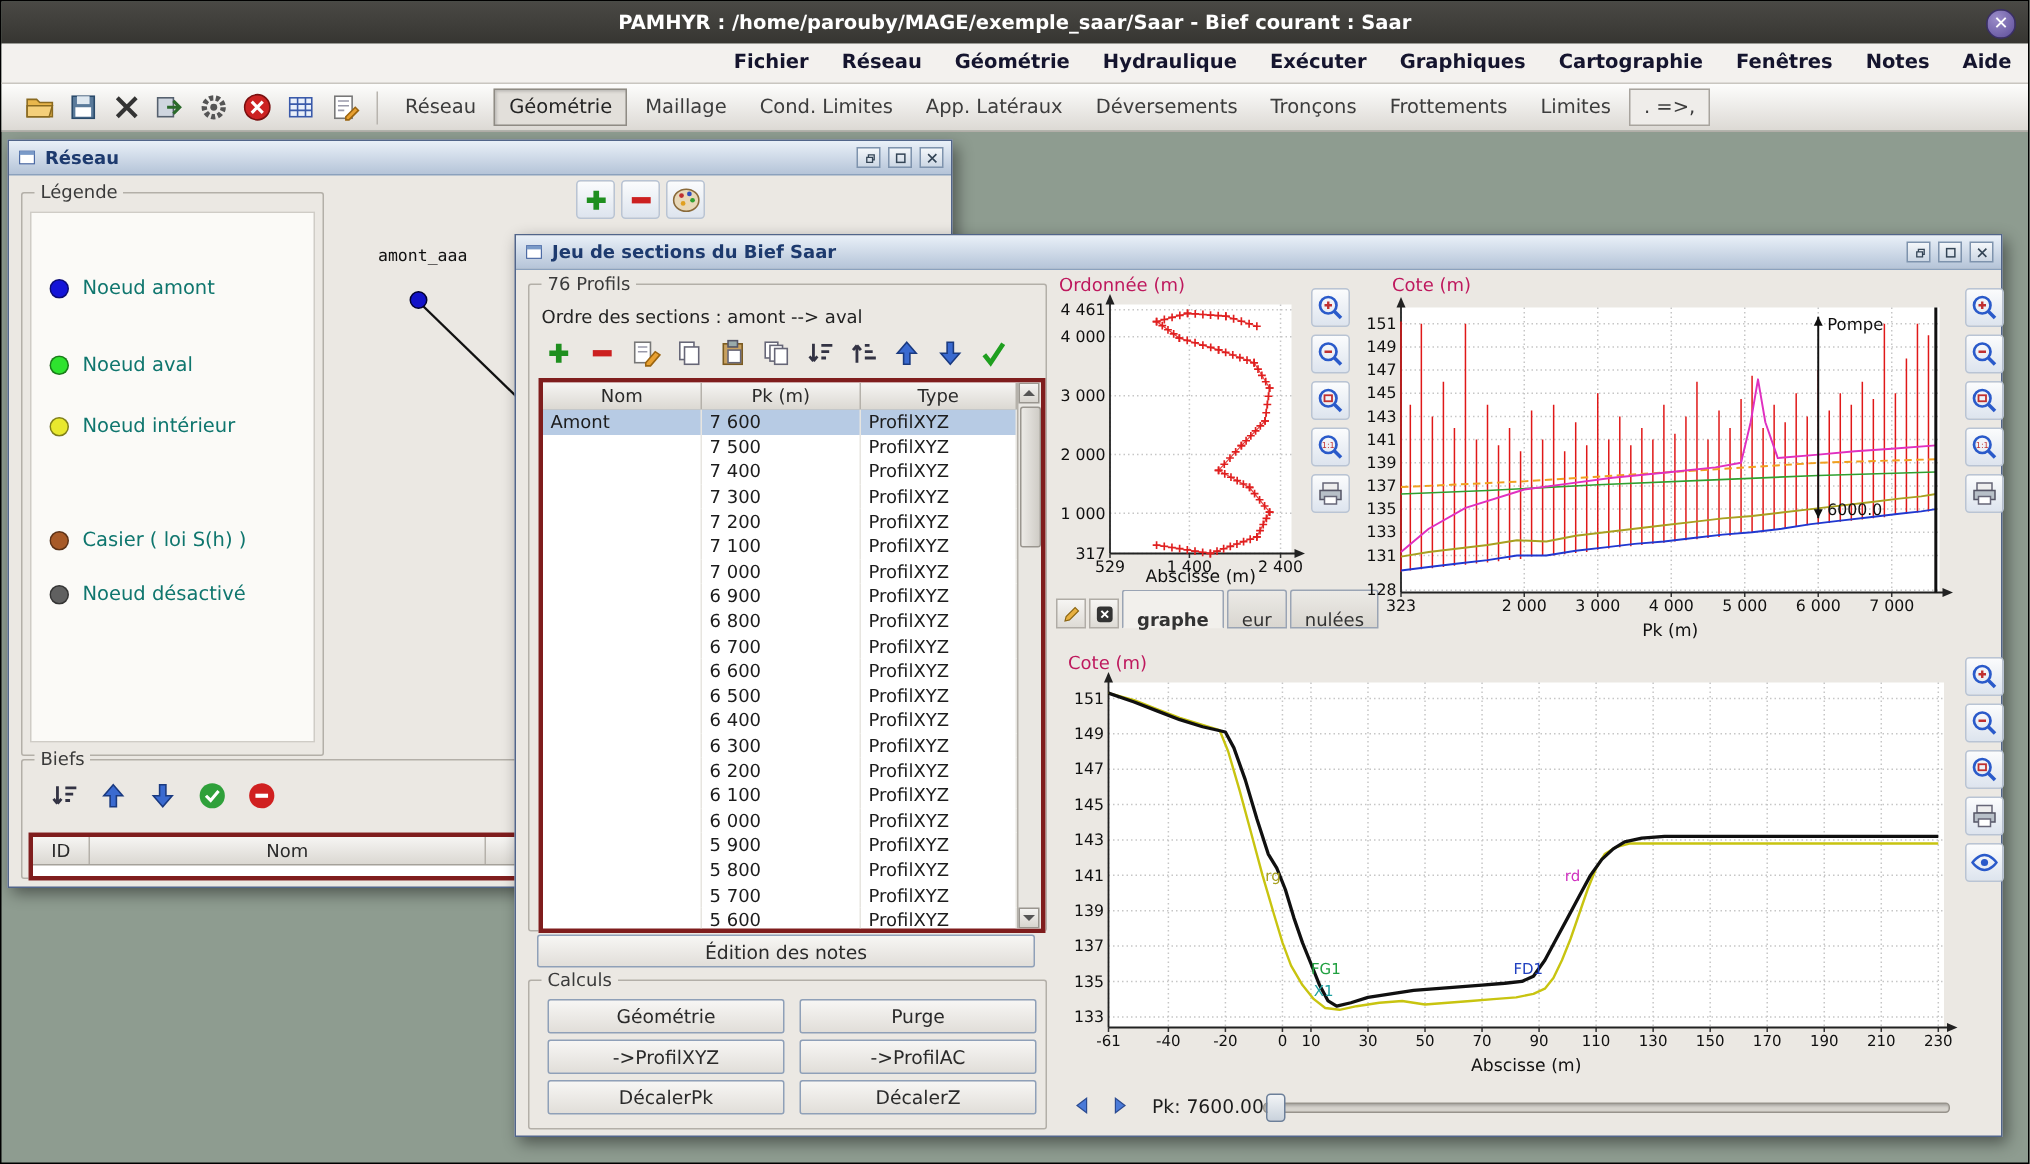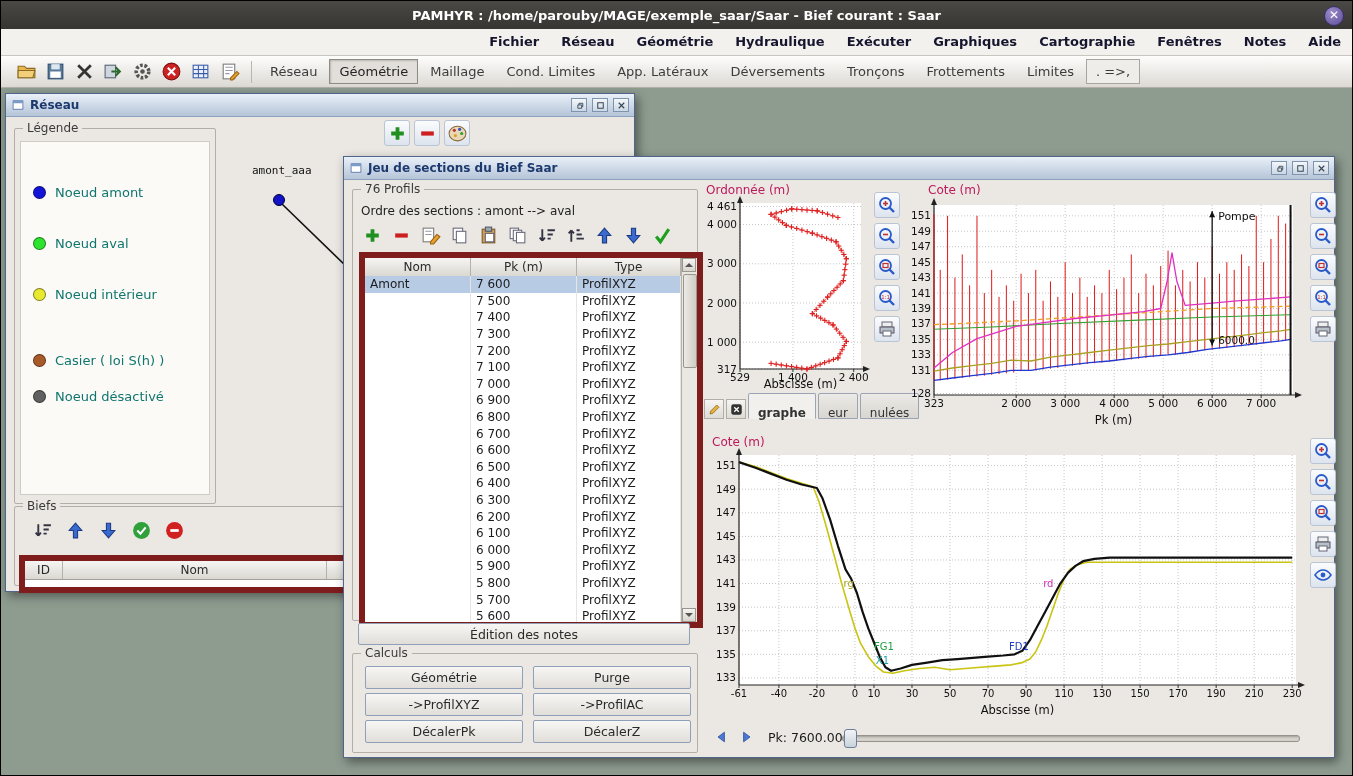--- a/index.html
+++ b/index.html
@@ -32,21 +32,21 @@
   .legend-panel{position:absolute;left:5px;top:12px;width:188px;height:352px;background:#fbfaf7;border:1px solid #cfccc6;}
   .legend-item{position:absolute;left:12px;height:20px;display:flex;align-items:center;gap:9px;}
   .dot{width:13px;height:13px;border-radius:50%;border:1px solid rgba(0,0,0,.45);box-sizing:border-box;}
   .legend-item .lbl{font-size:13px;color:#0f766e;}
   
   .netsvg{position:absolute;left:206px;top:0;width:416px;height:366px;}
   .nodelbl{position:absolute;left:246px;top:48px;font-family:"DejaVu Sans Mono",monospace;font-size:11px;color:#111;}
   .cv-toolbar{position:absolute;left:378px;top:4px;display:flex;gap:4px;}
   .cv-toolbar .icobtn{width:26px;height:26px;border:1px solid #b9c4d4;background:linear-gradient(#fbfcfd,#dde4ee);border-radius:3px;}
   
-  .ptable{position:absolute;background:#fff;border:6px solid #7f1d1d;font-size:12px;overflow:hidden;}
+  .ptable{position:absolute;background:#fff;border:3px solid #7f1d1d;font-size:12px;overflow:hidden;}
   .thead{display:flex;height:18px;background:linear-gradient(#f6f5f3,#dbd8d2);border-bottom:1px solid #a5a19a;}
   .th{border-right:1px solid #b5b1aa;display:flex;align-items:center;justify-content:center;color:#2a2a2a;box-sizing:border-box;}
   .trow{display:flex;height:16.6px;}
   .trow.selected{background:#b7cbe4;}
   .td{padding-left:5px;display:flex;align-items:center;border-right:1px solid #e7e5e0;box-sizing:border-box;color:#1c1c1c;}
   .vsb{position:absolute;right:0;top:0;bottom:0;width:15px;background:#e9e7e2;border-left:1px solid #b5b1aa;}
   .sb-arrow{position:absolute;left:0;width:14px;height:14px;background:linear-gradient(#f4f3f1,#d8d5cf);border:1px solid #9a968f;box-sizing:border-box;display:flex;align-items:center;justify-content:center;}
   .sb-up{top:0;} .sb-down{bottom:0;}
   .sb-up::after{content:'';border:4px solid transparent;border-bottom-color:#555;margin-top:-4px;}
   .sb-down::after{content:'';border:4px solid transparent;border-top-color:#555;margin-bottom:-4px;}
@@ -191,21 +191,21 @@
           <span class="gt">Légende</span>
           <div class="legend-panel" id="legend-panel">
               <div class="legend-item" style="top: 40px;">
                 <span class="dot" style="background: rgb(20, 20, 216);"></span>
                 <span class="lbl">Noeud amont</span>
               </div>
               <div class="legend-item" style="top: 91px;">
                 <span class="dot" style="background: rgb(46, 227, 46);"></span>
                 <span class="lbl">Noeud aval</span>
               </div>
-              <div class="legend-item" style="top: 142px;">
+              <div class="legend-item" style="top: 132px;">
                 <span class="dot" style="background: rgb(232, 232, 46);"></span>
                 <span class="lbl">Noeud intérieur</span>
               </div>
               <div class="legend-item" style="top: 208px;">
                 <span class="dot" style="background: rgb(168, 90, 40);"></span>
                 <span class="lbl">Casier ( loi S(h) )</span>
               </div>
               <div class="legend-item" style="top: 244px;">
                 <span class="dot" style="background: rgb(96, 96, 96);"></span>
                 <span class="lbl">Noeud désactivé</span>

